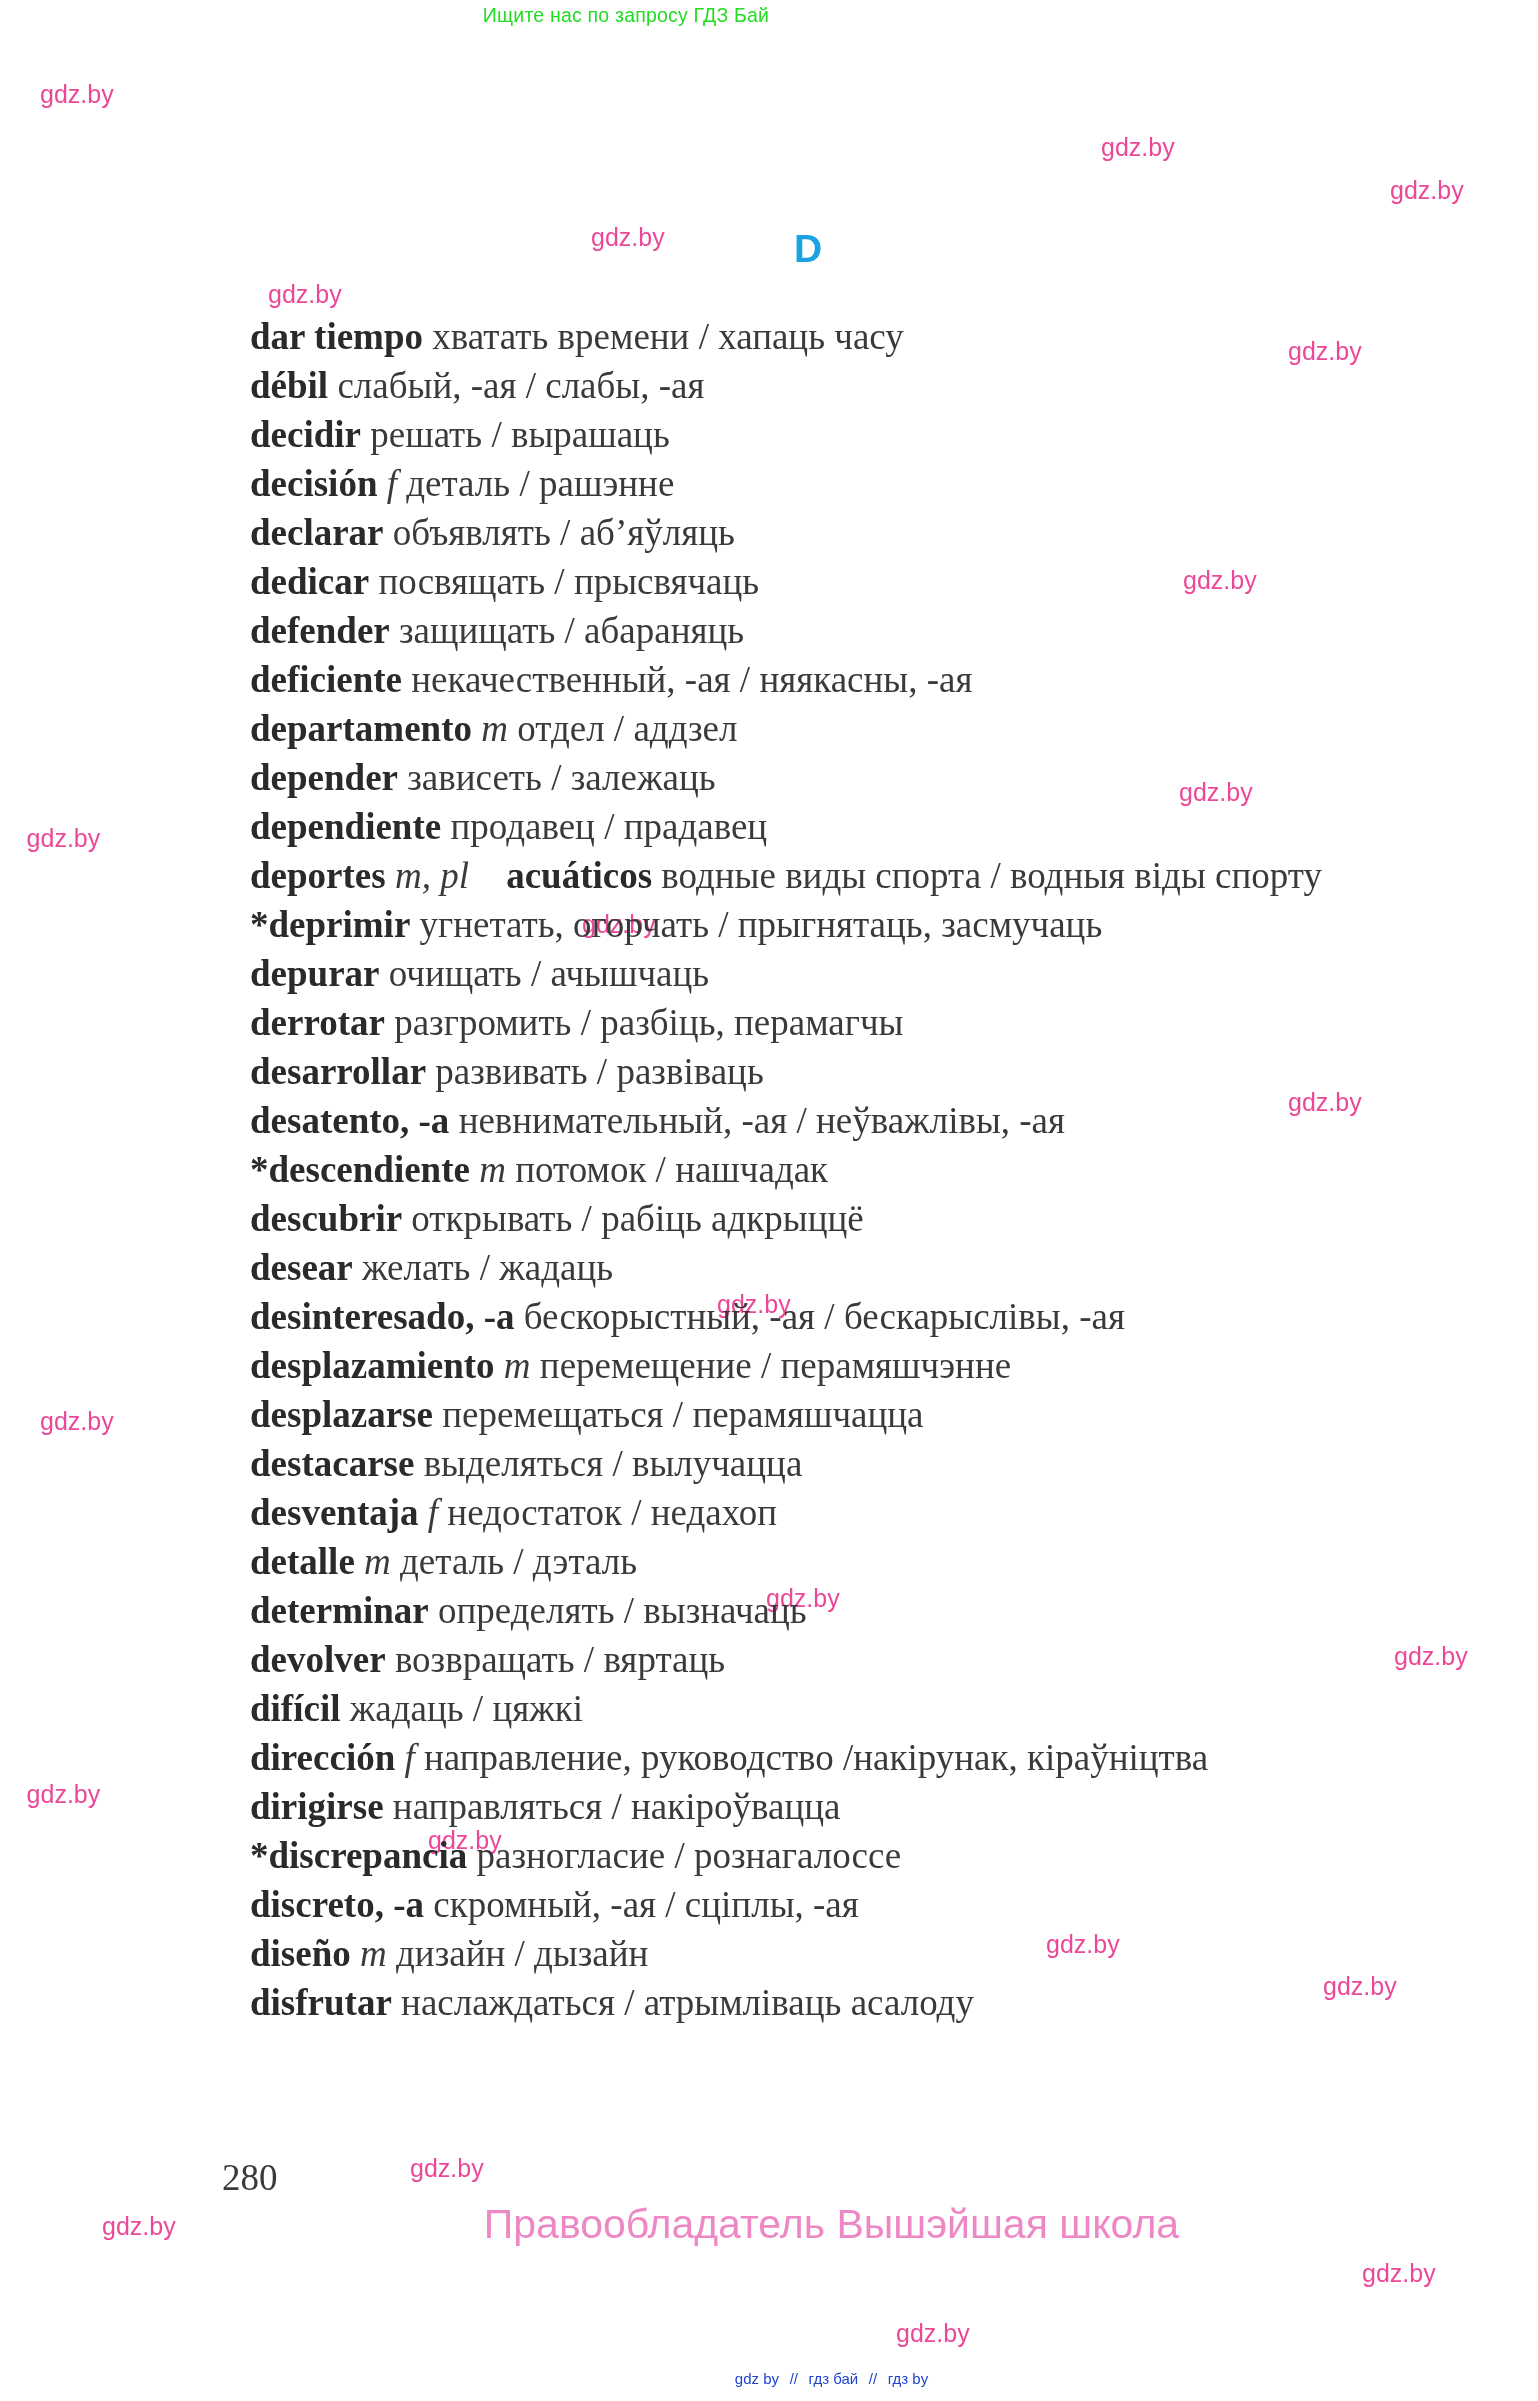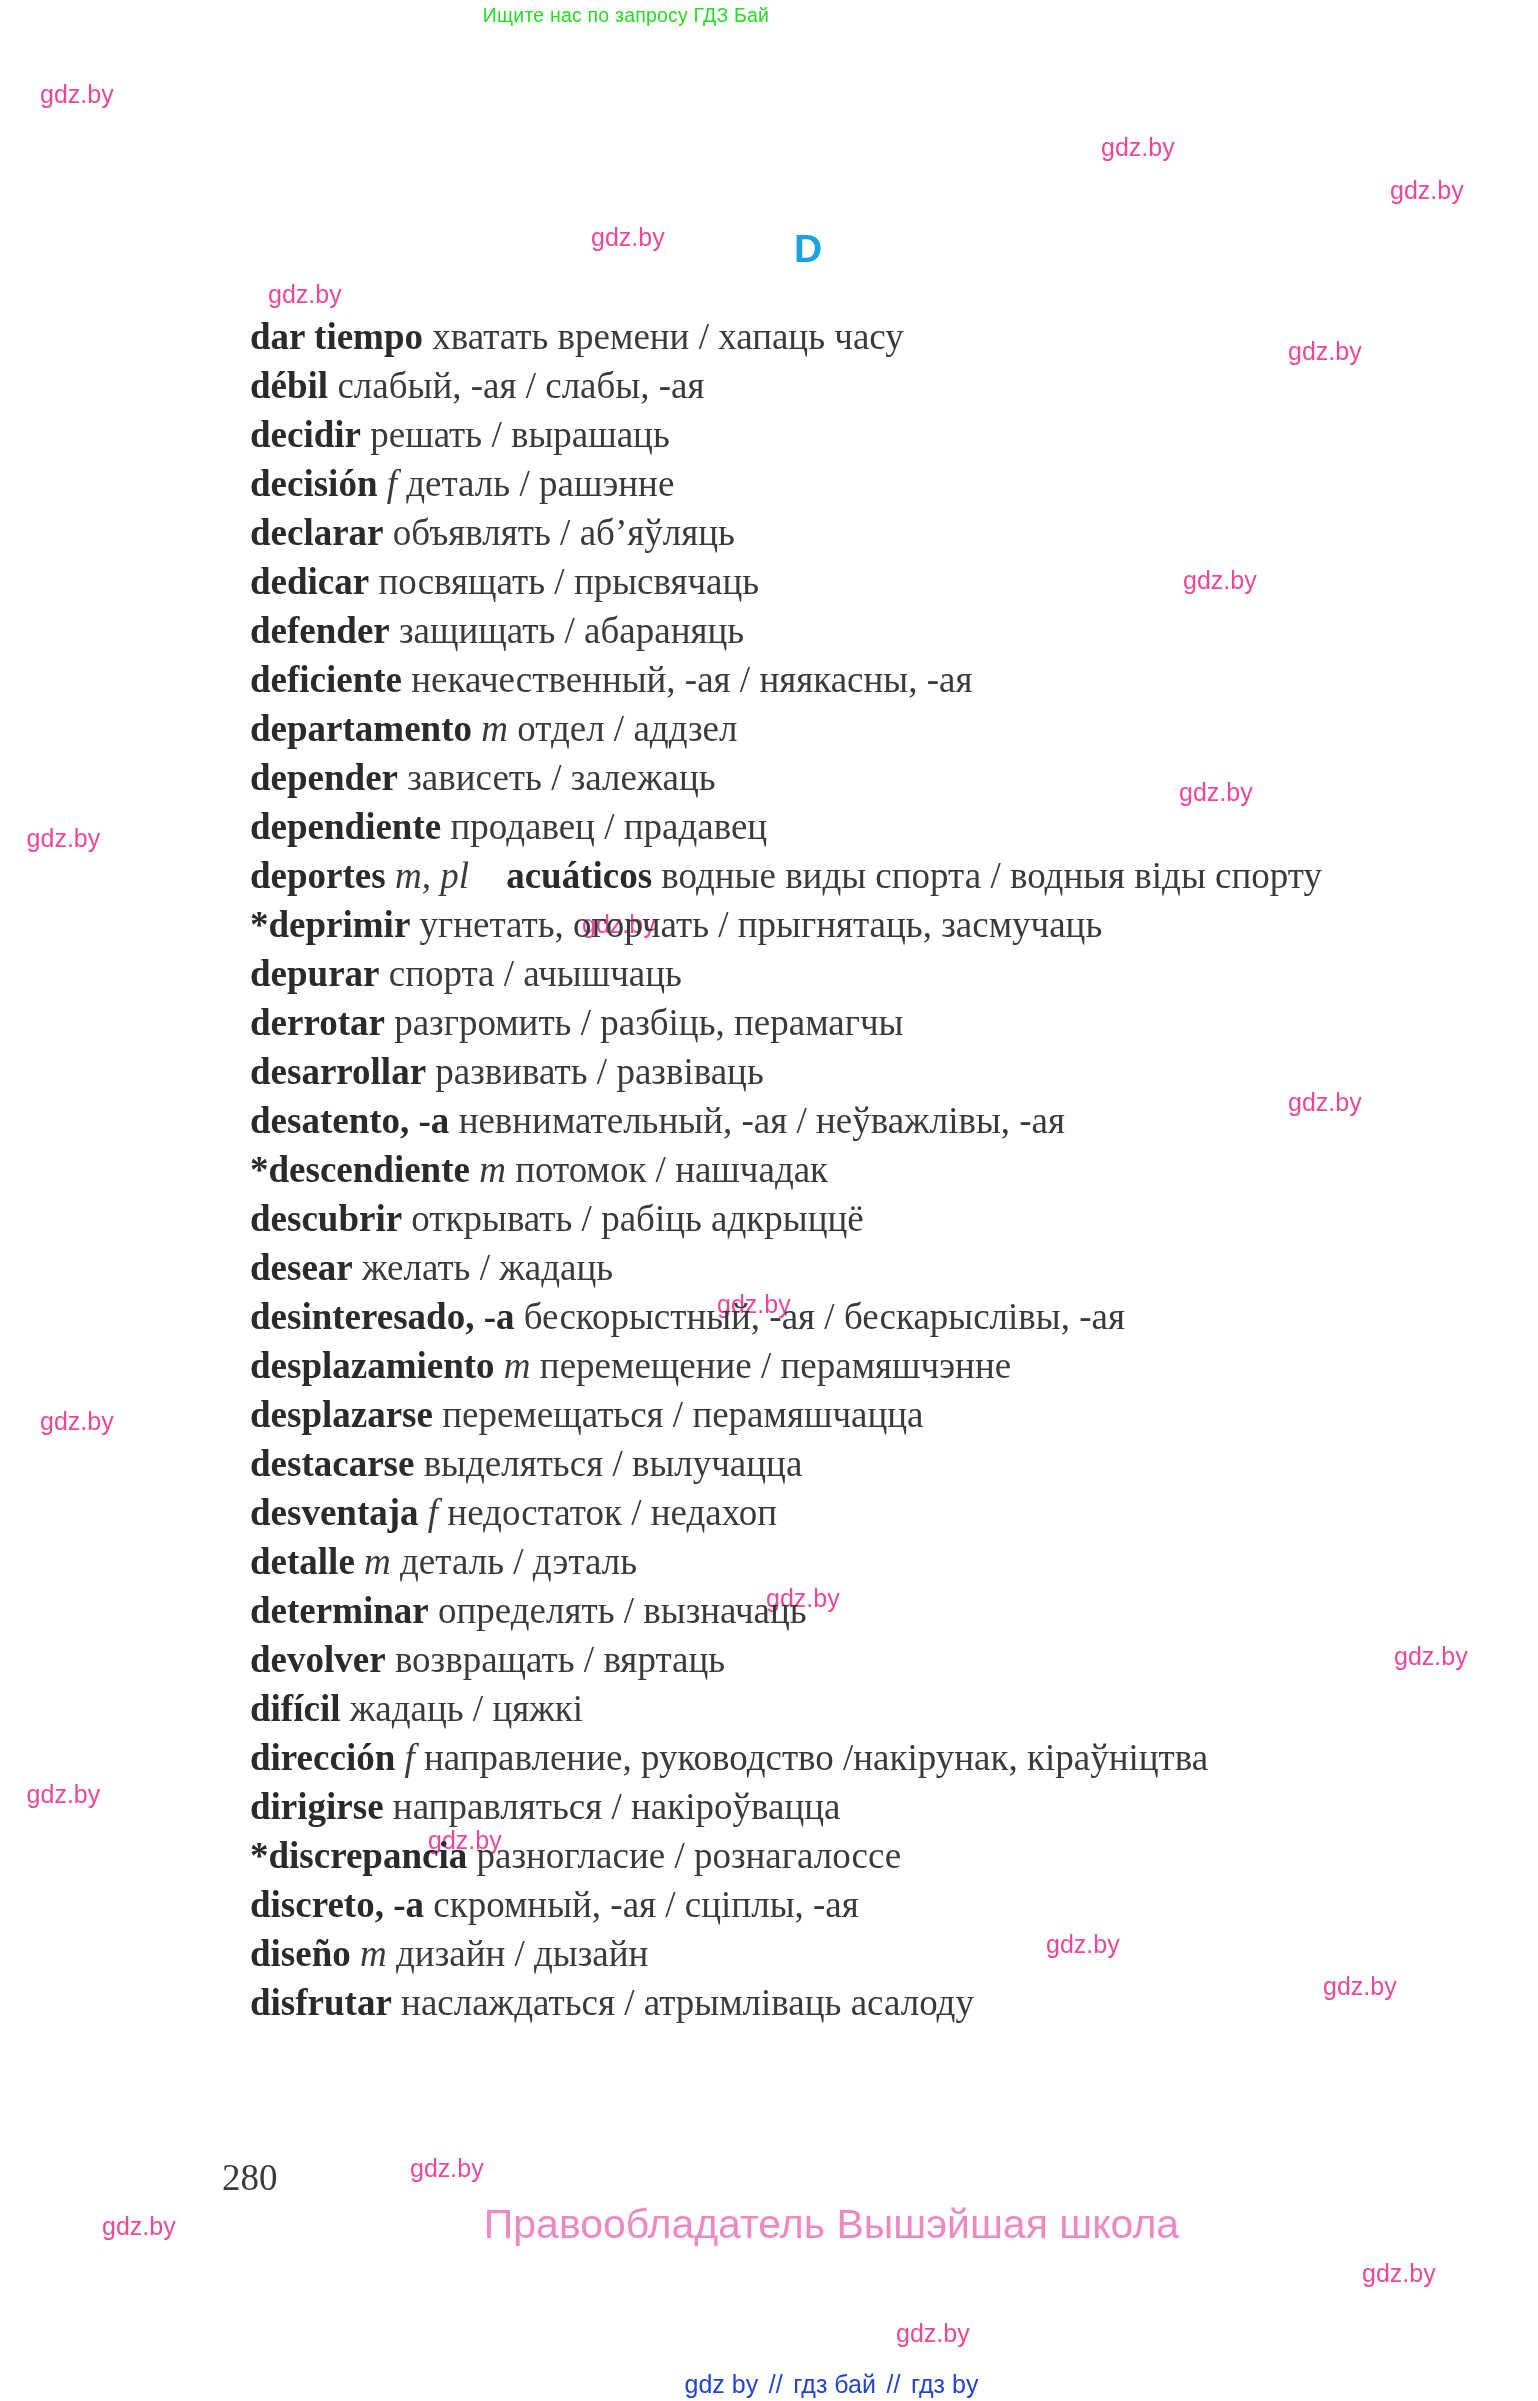--- a/index.html
+++ b/index.html
@@ -87,21 +87,21 @@
       padding-left: 124px;
       box-sizing: border-box;
     }
     .footer-links {
       position: absolute;
       left: 0;
       width: 1539px;
       top: 2370px;
       text-align: center;
       font-family: "Liberation Sans", sans-serif;
-      font-size: 25px;
+      font-size: 15px;
       color: #2244cc;
       padding-left: 124px;
       box-sizing: border-box;
     }
     .footer-links .sep { margin: 0 10.6px; }
   </style>
 </head>
 <body>
 
 <div class="top-banner">Ищите нас по запросу ГДЗ Бай</div>
@@ -139,21 +139,21 @@
   <div class="entry"><span class="hw">decisión</span> <span class="gram">f</span> <span class="tr">деталь / рашэнне</span></div>
   <div class="entry"><span class="hw">declarar</span> <span class="tr">объявлять / аб’яўляць</span></div>
   <div class="entry"><span class="hw">dedicar</span> <span class="tr">посвящать / прысвячаць</span></div>
   <div class="entry"><span class="hw">defender</span> <span class="tr">защищать / абараняць</span></div>
   <div class="entry"><span class="hw">deficiente</span> <span class="tr">некачественный, -ая / няякасны, -ая</span></div>
   <div class="entry"><span class="hw">departamento</span> <span class="gram">m</span> <span class="tr">отдел / аддзел</span></div>
   <div class="entry"><span class="hw">depender</span> <span class="tr">зависеть / залежаць</span></div>
   <div class="entry"><span class="hw">dependiente</span> <span class="tr">продавец / прадавец</span></div>
   <div class="entry wrap"><span class="hw">deportes</span> <span class="gram">m, pl</span> <span class="hw">acuáticos</span> <span class="tr">водные виды спорта / водныя віды спорту</span></div>
   <div class="entry"><span class="hw">*deprimir</span> <span class="tr">угнетать, огорчать / прыгнятаць, засмучаць</span></div>
-  <div class="entry"><span class="hw">depurar</span> <span class="tr">спорта / ачышчаць</span></div>
+  <div class="entry"><span class="hw">depurar</span> <span class="tr">очищать / ачышчаць</span></div>
   <div class="entry"><span class="hw">derrotar</span> <span class="tr">разгромить / разбіць, перамагчы</span></div>
   <div class="entry"><span class="hw">desarrollar</span> <span class="tr">развивать / развіваць</span></div>
   <div class="entry"><span class="hw">desatento, -a</span> <span class="tr">невнимательный, -ая / неўважлівы, -ая</span></div>
   <div class="entry"><span class="hw">*descendiente</span> <span class="gram">m</span> <span class="tr">потомок / нашчадак</span></div>
   <div class="entry"><span class="hw">descubrir</span> <span class="tr">открывать / рабіць адкрыццё</span></div>
   <div class="entry"><span class="hw">desear</span> <span class="tr">желать / жадаць</span></div>
   <div class="entry"><span class="hw">desinteresado, -a</span> <span class="tr">бескорыстный, -ая / бескарыслівы, -ая</span></div>
   <div class="entry"><span class="hw">desplazamiento</span> <span class="gram">m</span> <span class="tr">перемещение / перамяшчэнне</span></div>
   <div class="entry"><span class="hw">desplazarse</span> <span class="tr">перемещаться / перамяшчацца</span></div>
   <div class="entry"><span class="hw">destacarse</span> <span class="tr">выделяться / вылучацца</span></div>

